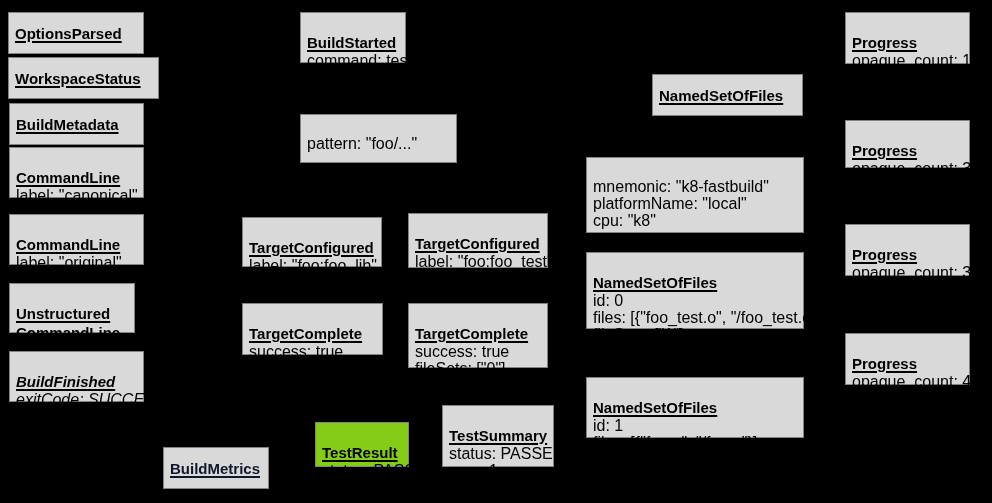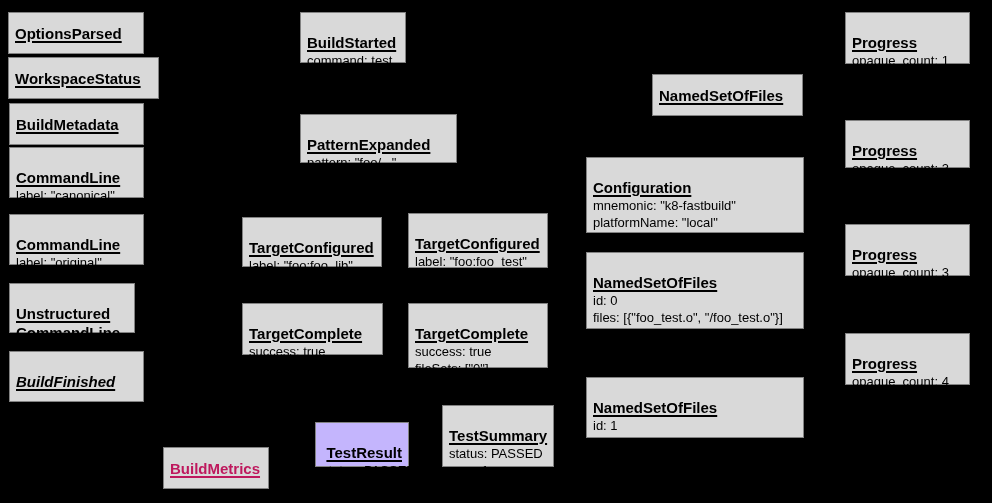--- a/index.html
+++ b/index.html
@@ -26,21 +26,21 @@
     font-size:15px;
     font-weight:bold;
     line-height:19px;
     text-decoration:underline;
     text-decoration-thickness:2px;
     text-underline-offset:2px;
     white-space:nowrap;
   }
   .box.wrap .title{white-space:pre-line;}
   .line{
-    font-size:13px;
+    font-size:16px;
     line-height:17px;
     white-space:nowrap;
   }
 </style>
 </head>
 <body>
 
 <div class="canvas" style="background: rgb(0, 0, 0);">
 
   <div class="box vcenter" style="left: 8px; top: 12px; width: 136px; height: 31px; background: rgb(217, 217, 217); border-color: rgb(130, 130, 130); color: rgb(0, 0, 0);">
@@ -65,34 +65,34 @@
     <div class="line">label: "original"</div>
   </div>
 
   <div class="box wrap" style="left: 9px; top: 283px; width: 126px; height: 50px; background: rgb(217, 217, 217); border-color: rgb(130, 130, 130); color: rgb(0, 0, 0);">
     <div class="title">Unstructured
 CommandLine</div>
   </div>
 
   <div class="box" style="left: 9px; top: 351px; width: 135px; height: 51px; background: rgb(217, 217, 217); border-color: rgb(130, 130, 130); color: rgb(0, 0, 0); font-style: italic;">
     <div class="title">BuildFinished</div>
+    <div class="line">exitCode: SUCCESS</div>
   </div>
 
 
-  <div class="box vcenter" style="left: 163px; top: 447px; width: 106px; height: 31px; background: rgb(217, 217, 217); border-color: rgb(130, 130, 130); color: #be185d;">
+  <div class="box vcenter" style="left: 163px; top: 447px; width: 106px; height: 31px; background: rgb(217, 217, 217); border-color: rgb(130, 130, 130); color: #0f172a;">
     <div class="title">BuildMetrics</div>
   </div>
 
   <div class="box" style="left: 300px; top: 12px; width: 106px; height: 51px; background: rgb(217, 217, 217); border-color: rgb(130, 130, 130); color: rgb(0, 0, 0);">
     <div class="title">BuildStarted</div>
     <div class="line">command: test</div>
   </div>
 
   <div class="box" style="left: 300px; top: 114px; width: 157px; height: 49px; background: rgb(217, 217, 217); border-color: rgb(130, 130, 130); color: rgb(0, 0, 0);">
-    <div class="title">PatternExpanded</div>
     <div class="line">pattern: "foo/..."</div>
   </div>
 
   <div class="box" style="left: 242px; top: 217px; width: 140px; height: 50px; background: rgb(217, 217, 217); border-color: rgb(130, 130, 130); color: rgb(0, 0, 0);">
     <div class="title">TargetConfigured</div>
     <div class="line">label: "foo:foo_lib"</div>
   </div>
 
   <div class="box" style="left: 408px; top: 213px; width: 140px; height: 55px; background: rgb(217, 217, 217); border-color: rgb(130, 130, 130); color: rgb(0, 0, 0);">
     <div class="title">TargetConfigured</div>
@@ -103,37 +103,36 @@
     <div class="title">TargetComplete</div>
     <div class="line">success: true</div>
   </div>
 
   <div class="box" style="left: 408px; top: 303px; width: 140px; height: 65px; background: rgb(217, 217, 217); border-color: rgb(130, 130, 130); color: rgb(0, 0, 0);">
     <div class="title">TargetComplete</div>
     <div class="line">success: true</div>
     <div class="line">fileSets: ["0"]</div>
   </div>
 
-  <div class="box" style="left: 315px; top: 422px; width: 94px; height: 45px; background: #c4b5fd; border-color: rgb(130, 130, 130); color: rgb(0, 0, 0); text-align: right;">
+  <div class="box" style="left: 315px; top: 422px; width: 94px; height: 45px; background: #84cc16; border-color: rgb(130, 130, 130); color: rgb(0, 0, 0);">
     <div class="title">TestResult</div>
     <div class="line">status: PASSED</div>
   </div>
 
   <div class="box" style="left: 442px; top: 405px; width: 112px; height: 62px; background: rgb(217, 217, 217); border-color: rgb(130, 130, 130); color: rgb(0, 0, 0);">
     <div class="title">TestSummary</div>
     <div class="line">status: PASSED</div>
     <div class="line">runs: 1</div>
   </div>
 
   <div class="box vcenter" style="left: 652px; top: 74px; width: 151px; height: 29px; background: rgb(217, 217, 217); border-color: rgb(130, 130, 130); color: rgb(0, 0, 0);">
     <div class="title">NamedSetOfFiles</div>
   </div>
 
   <div class="box" style="left: 586px; top: 157px; width: 218px; height: 76px; background: rgb(217, 217, 217); border-color: rgb(130, 130, 130); color: rgb(0, 0, 0);">
-    <div class="title">Configuration</div>
     <div class="line">mnemonic: "k8-fastbuild"</div>
     <div class="line">platformName: "local"</div>
     <div class="line">cpu: "k8"</div>
   </div>
 
   <div class="box" style="left: 586px; top: 252px; width: 218px; height: 77px; background: rgb(217, 217, 217); border-color: rgb(130, 130, 130); color: rgb(0, 0, 0);">
     <div class="title">NamedSetOfFiles</div>
     <div class="line">id: 0</div>
     <div class="line">files: [{"foo_test.o", "/foo_test.o"}]</div>
     <div class="line">fileSets: ["1"]</div>

